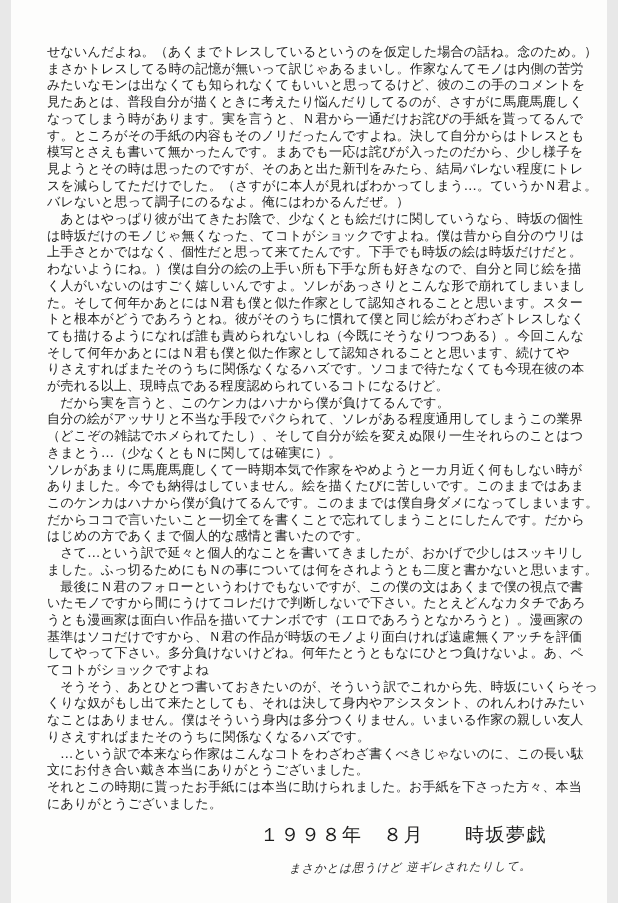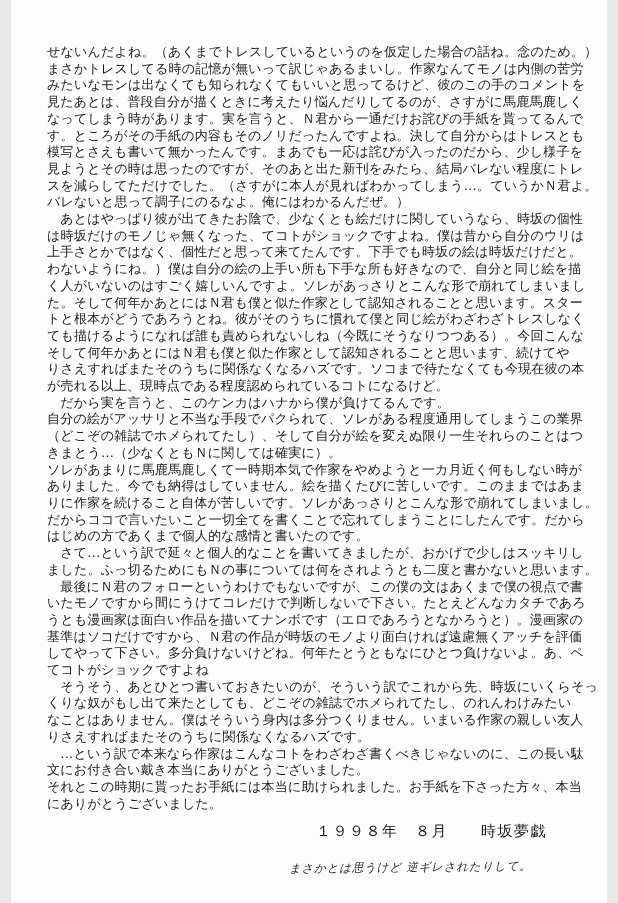--- a/index.html
+++ b/index.html
@@ -27,21 +27,21 @@
     letter-spacing: 0.2px;
   }
   .text-line {
     white-space: pre;
     overflow: hidden;
   }
   .signature-line {
     position: absolute;
     top: 822px;
     right: 60px;
-    font-size: 15px;
+    font-size: 19px;
     letter-spacing: 1.5px;
     white-space: pre;
   }
   .handwritten-note {
     position: absolute;
     top: 860px;
     right: 76px;
     font-size: 11.5px;
     font-style: italic;
     letter-spacing: 0.8px;
@@ -76,33 +76,33 @@
       <div class="text-line">ても描けるようになれば誰も責められないしね（今既にそうなりつつある）。今回こんな</div>
       <div class="text-line">そして何年かあとにはＮ君も僕と似た作家として認知されることと思います、続けてや</div>
       <div class="text-line">りさえすればまたそのうちに関係なくなるハズです。ソコまで待たなくても今現在彼の本</div>
       <div class="text-line">が売れる以上、現時点である程度認められているコトになるけど。</div>
       <div class="text-line">　だから実を言うと、このケンカはハナから僕が負けてるんです。</div>
       <div class="text-line">自分の絵がアッサリと不当な手段でパクられて、ソレがある程度通用してしまうこの業界</div>
       <div class="text-line">（どこぞの雑誌でホメられてたし）、そして自分が絵を変えぬ限り一生それらのことはつ</div>
       <div class="text-line">きまとう…（少なくともＮに関しては確実に）。</div>
       <div class="text-line">ソレがあまりに馬鹿馬鹿しくて一時期本気で作家をやめようと一カ月近く何もしない時が</div>
       <div class="text-line">ありました。今でも納得はしていません。絵を描くたびに苦しいです。このままではあま</div>
-      <div class="text-line">りに作家を続けること自体が苦しいです。ソレがあっさりとこんな形で崩れてしまいまし。</div>
+      <div class="text-line">このケンカはハナから僕が負けてるんです。このままでは僕自身ダメになってしまいます。</div>
       <div class="text-line">だからココで言いたいこと一切全てを書くことで忘れてしまうことにしたんです。だから</div>
       <div class="text-line">はじめの方であくまで個人的な感情と書いたのです。</div>
       <div class="text-line">　さて…という訳で延々と個人的なことを書いてきましたが、おかげで少しはスッキリし</div>
       <div class="text-line">ました。ふっ切るためにもＮの事については何をされようとも二度と書かないと思います。</div>
       <div class="text-line">　最後にＮ君のフォローというわけでもないですが、この僕の文はあくまで僕の視点で書</div>
       <div class="text-line">いたモノですから間にうけてコレだけで判断しないで下さい。たとえどんなカタチであろ</div>
       <div class="text-line">うとも漫画家は面白い作品を描いてナンボです（エロであろうとなかろうと）。漫画家の</div>
       <div class="text-line">基準はソコだけですから、Ｎ君の作品が時坂のモノより面白ければ遠慮無くアッチを評価</div>
       <div class="text-line">してやって下さい。多分負けないけどね。何年たとうともなにひとつ負けないよ。あ、ペ</div>
       <div class="text-line">てコトがショックですよね</div>
       <div class="text-line">　そうそう、あとひとつ書いておきたいのが、そういう訳でこれから先、時坂にいくらそっ</div>
-      <div class="text-line">くりな奴がもし出て来たとしても、どこぞの雑誌でホメられてたし、のれんわけみたい</div>
+      <div class="text-line">くりな奴がもし出て来たとしても、それは決して身内やアシスタント、のれんわけみたい</div>
       <div class="text-line">なことはありません。僕はそういう身内は多分つくりません。いまいる作家の親しい友人</div>
       <div class="text-line">りさえすればまたそのうちに関係なくなるハズです。</div>
       <div class="text-line">　…という訳で本来なら作家はこんなコトをわざわざ書くべきじゃないのに、この長い駄</div>
       <div class="text-line">文にお付き合い戴き本当にありがとうございました。</div>
       <div class="text-line">それとこの時期に貰ったお手紙には本当に助けられました。お手紙を下さった方々、本当</div>
       <div class="text-line">にありがとうございました。</div>
     </div>
 
   <div class="signature-line">１９９８年　８月　　時坂夢戯</div>
 

